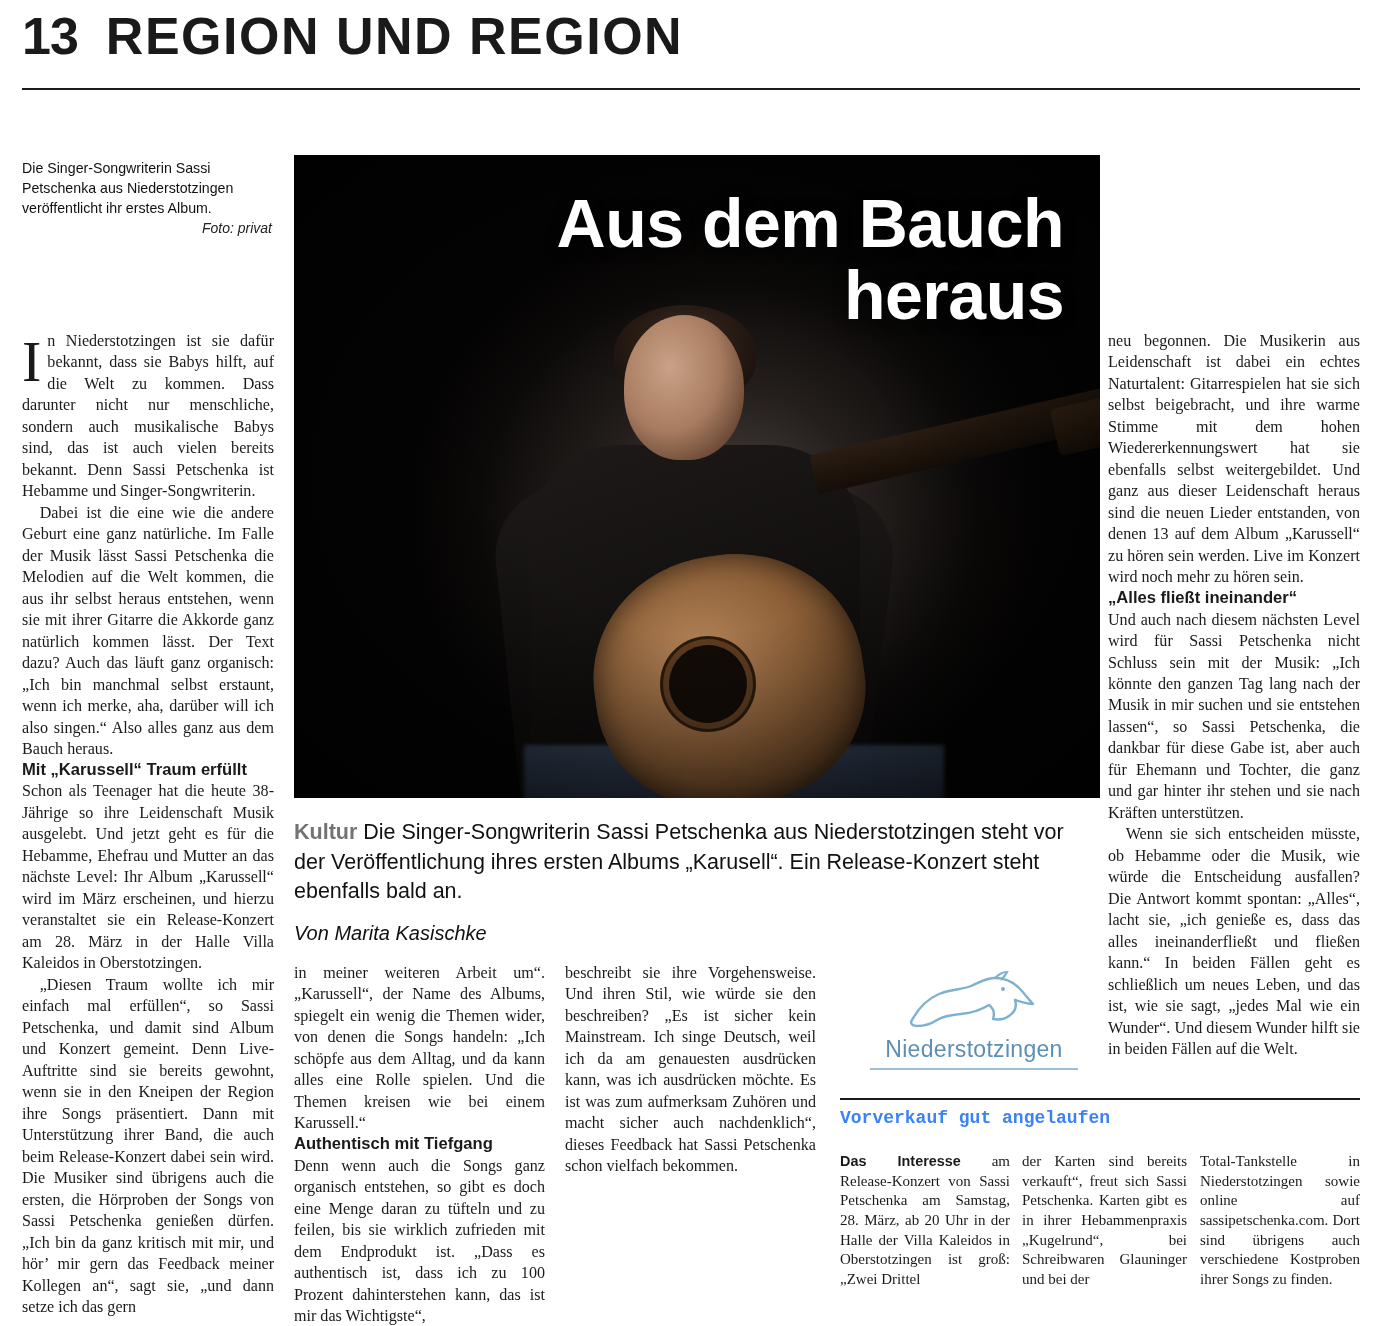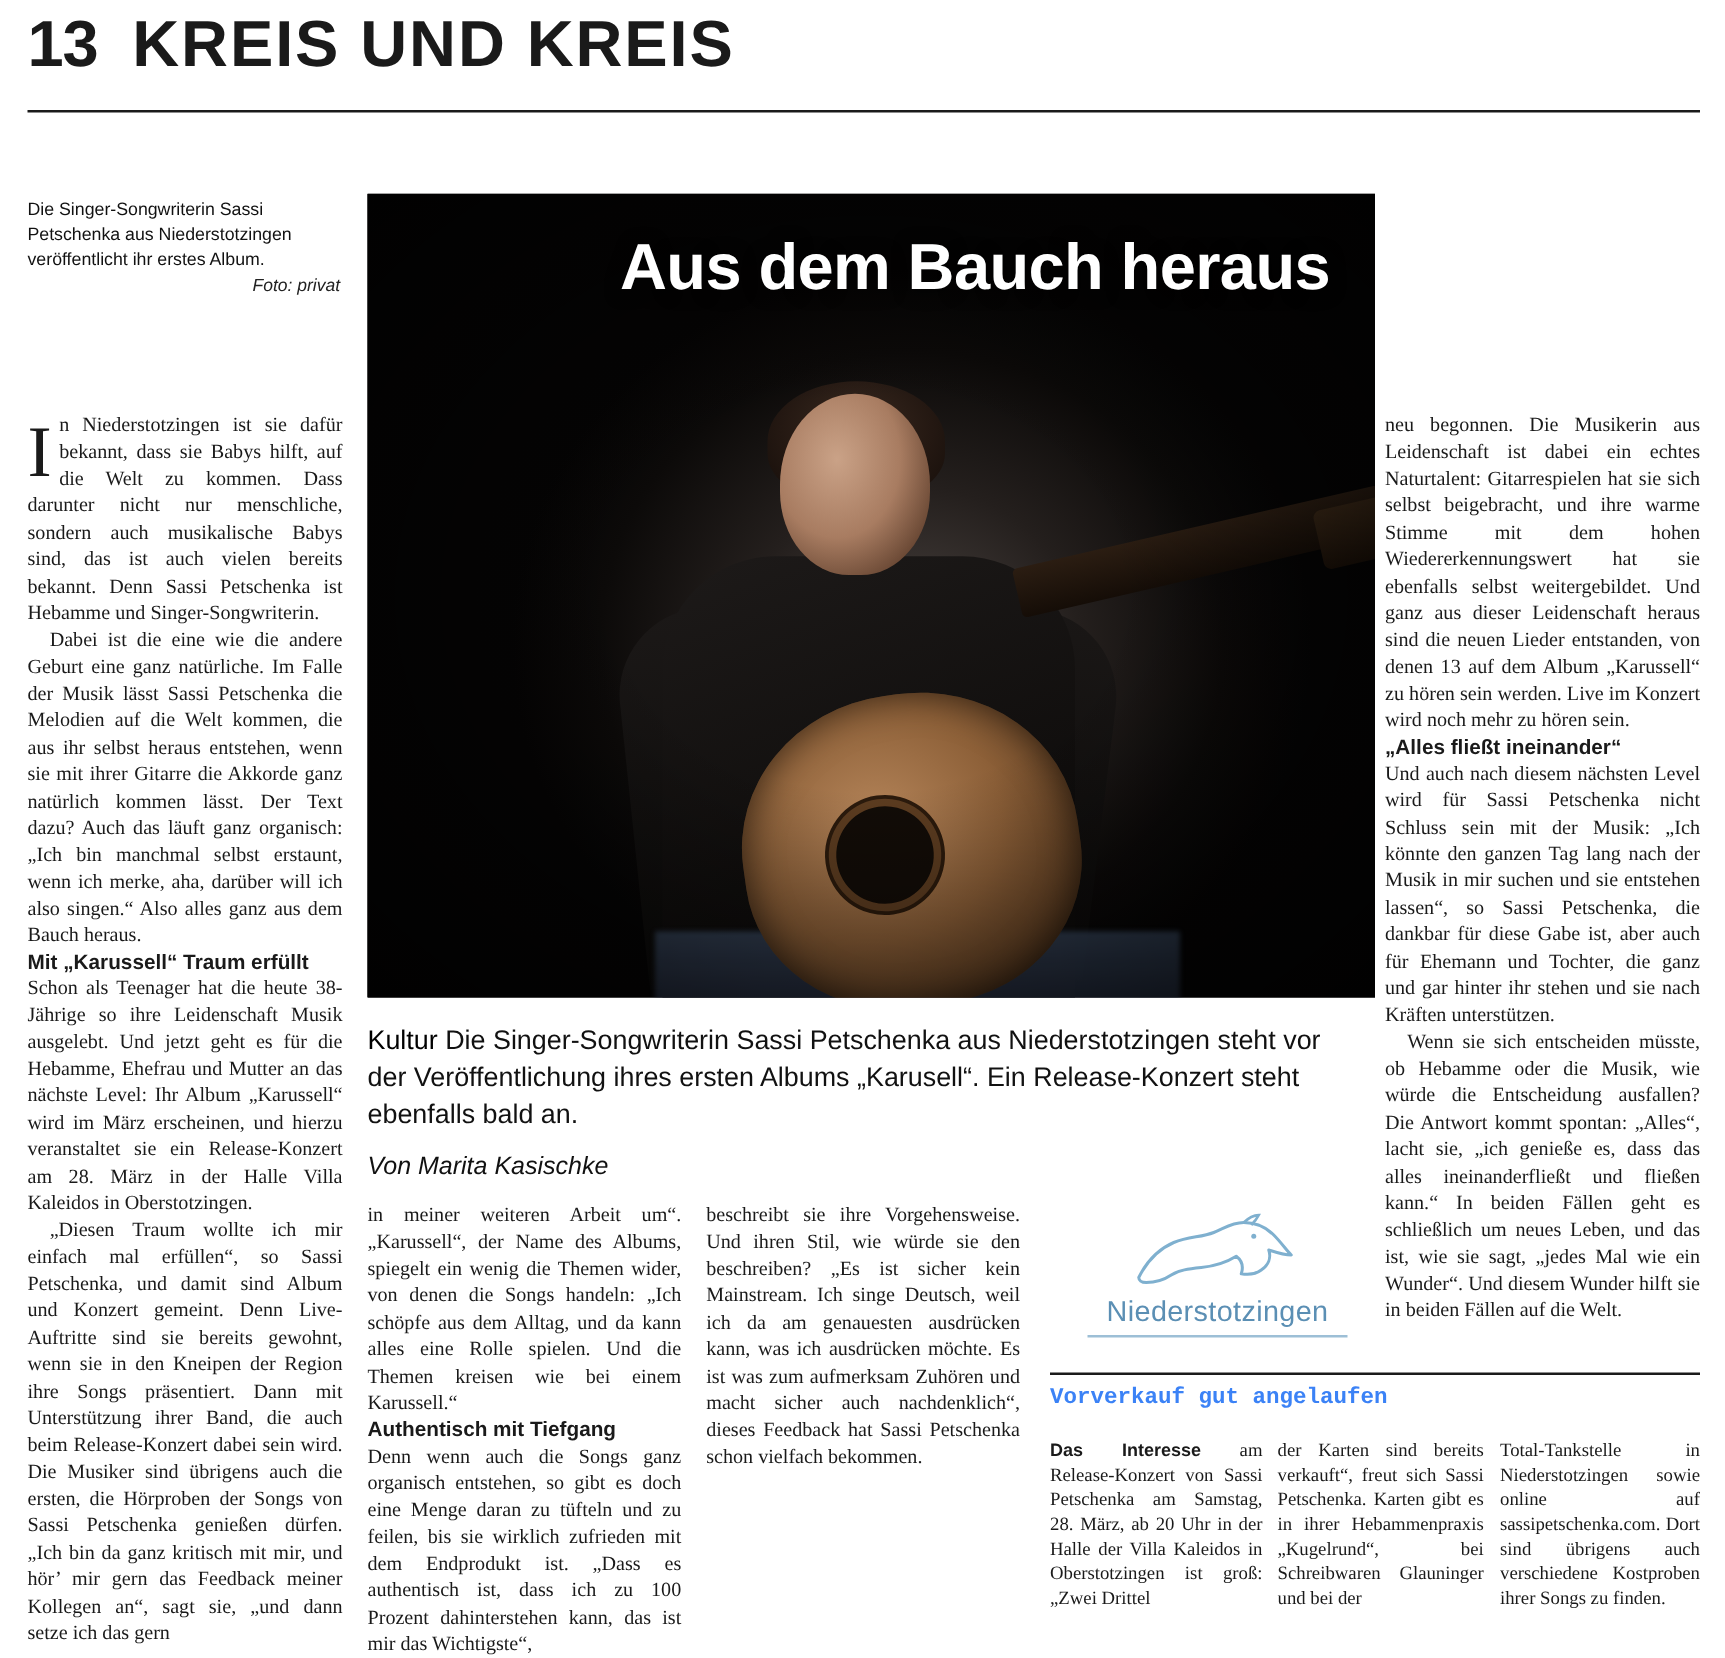--- a/index.html
+++ b/index.html
@@ -181,40 +181,40 @@
   }
   .headline {
     position: absolute;
     right: 36px;
     top: 32px;
     width: 680px;
     text-align: right;
     color: #ffffff;
     font-family: "Liberation Sans", sans-serif;
     font-weight: bold;
-    font-size: 52px;
+    font-size: 68px;
     line-height: 1.06;
     letter-spacing: -0.5px;
     text-shadow: 0 2px 14px rgba(0,0,0,0.7);
   }
 
   
   .lead {
     position: absolute;
     left: 294px;
     top: 818px;
     width: 790px;
     font-family: "Liberation Sans", sans-serif;
     font-size: 21.5px;
     line-height: 1.38;
     color: #111;
   }
   .lead .kicker {
-    color: #000000;
-    font-weight: normal;
+    color: #737373;
+    font-weight: bold;
     text-align: right;
   }
   .byline {
     position: absolute;
     left: 294px;
     top: 922px;
     width: 500px;
     font-family: "Liberation Sans", sans-serif;
     font-style: italic;
     font-size: 20px;
@@ -323,21 +323,21 @@
   #bcol2 { left: 1022px; top: 1152px; width: 165px; }
   #bcol3 { left: 1200px; top: 1152px; width: 160px; }
 </style>
 </head>
 <body>
 
 <div class="page">
 
   <div class="masthead">
     <span class="pagenum">13</span>
-    <span class="section">KREIS UND KREIS</span>
+    <span class="section">REGION UND REGION</span>
   </div>
   <div class="rule-top"></div>
 
   <div class="caption-block">
     <span>Die Singer-Songwriterin Sassi Petschenka aus Niederstotzingen veröffentlicht ihr erstes Album.</span>
     <span class="caption-credit">Foto: privat</span>
   </div>
 
   <div class="photo">
     <div class="photo-bg"></div>

